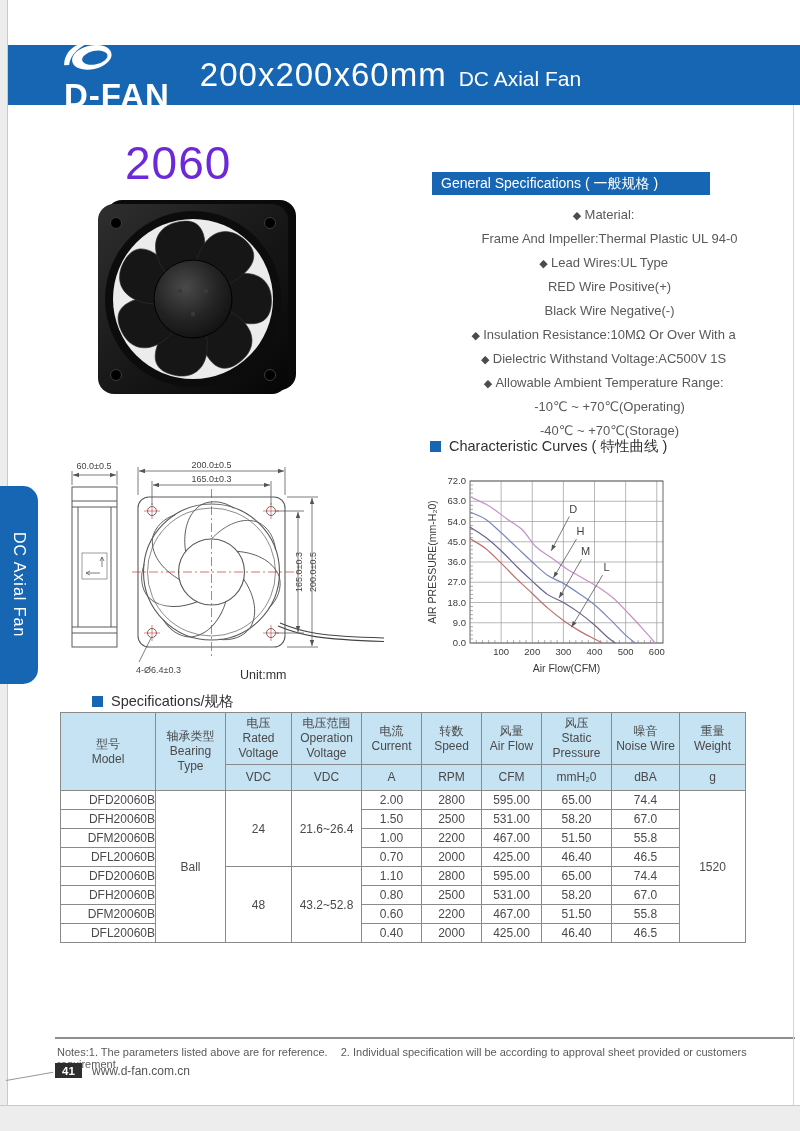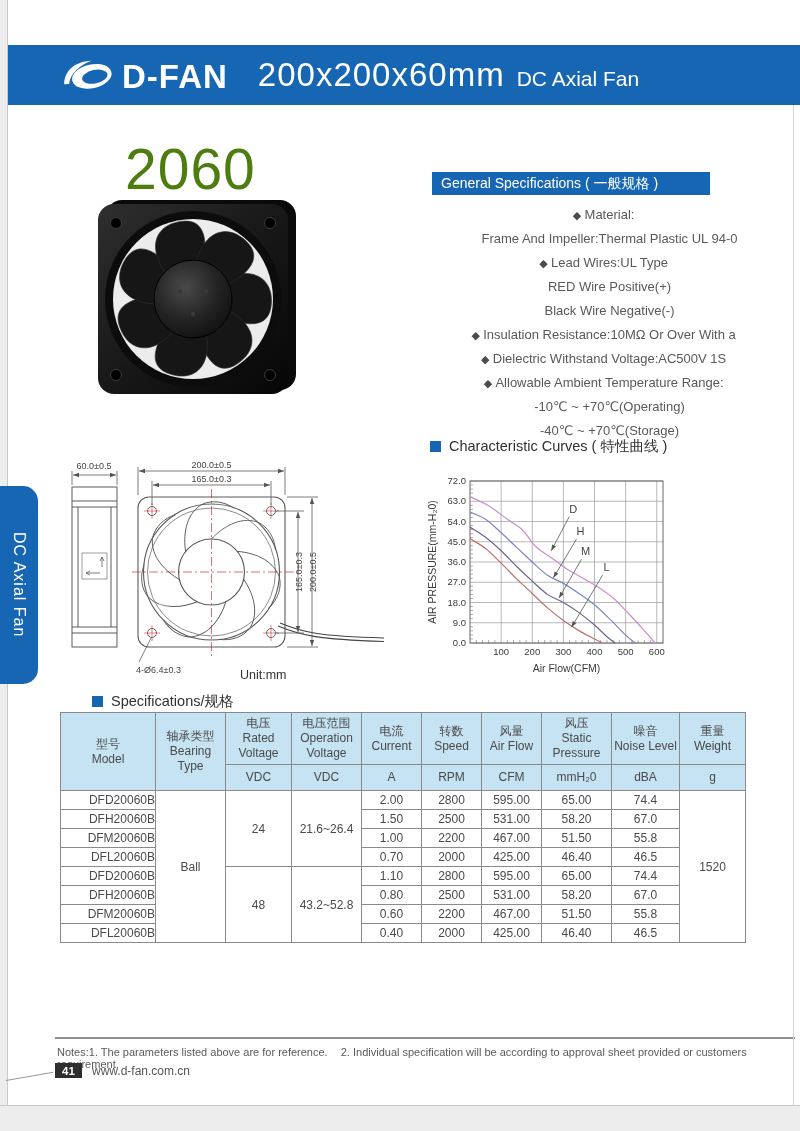--- a/index.html
+++ b/index.html
@@ -7,31 +7,31 @@
   body { font-family:"Liberation Sans","DejaVu Sans",sans-serif; }
   .page { position:relative; width:800px; height:1131px; background:#fff; overflow:hidden; }
 
   
   .edge-left  { position:absolute; left:0; top:0; width:8px; height:1131px; background:#ededed; border-right:1px solid #c9c9c9; }
   .edge-bottom{ position:absolute; left:0; top:1105px; width:800px; height:26px; background:#ededed; border-top:1px solid #c9c9c9; }
   .edge-right { position:absolute; left:793px; top:105px; width:1px; height:1000px; background:#d4d4d4; }
 
   
   .header-bar { position:absolute; left:8px; top:45px; width:792px; height:60px; background:#1766b3; display:flex; align-items:center; }
-  .brand { display:flex; align-items:flex-end; margin-left:52px; }
+  .brand { display:flex; align-items:flex-start; margin-left:52px;flex-direction:column; }
   .brand-name { color:#fff; font-size:33px; font-weight:bold; letter-spacing:1px; margin-left:4px; }
   .titles { display:flex; align-items:baseline; margin-left:30px; }
   .page-title { color:#fff; font-size:33px; font-weight:normal; letter-spacing:1px;text-align:center; }
   .page-subtitle { color:#fff; font-size:21px; margin-left:12px; }
 
   
   .side-tab { position:absolute; left:0; top:486px; width:38px; height:198px; background:#1766b3; border-radius:0 15px 15px 0; display:flex; align-items:center; justify-content:center; }
   .side-tab span { writing-mode:vertical-rl; color:#fff; font-size:16px; letter-spacing:1px; }
 
-  .product-title { position:absolute; left:125px; top:136px; font-size:57px; color:#4d7c0f; letter-spacing:1px; }
+  .product-title { position:absolute; left:125px; top:136px; font-size:46px; color:#6d28d9; letter-spacing:1px; }
   .fan-photo { position:absolute; left:92px; top:196px; }
 
   
   .gs-heading { position:absolute; left:432px; top:172px; width:278px; height:23px; background:#1766b3; color:#fff; font-size:14px; line-height:23px; padding-left:9px; }
   .spec-list { position:absolute; left:432px; top:203px; width:340px; font-size:13px; color:#595959; }
   .spec-line { line-height:24px; padding-left:15px;text-align:center; }
   .spec-line.has-b { padding-left:0; }
   .spec-line .bullet { display:inline-block; width:15px; font-size:11px; color:#4c4c4c; }
 
   
@@ -373,21 +373,21 @@
     <thead>
       <tr class="hdr-main">
         <th rowspan="2"><span>型号</span><br><span>Model</span></th>
         <th rowspan="2"><span>轴承类型</span><br><span>Bearing Type</span></th>
         <th><span>电压</span><br><span>Rated Voltage</span></th>
         <th><span>电压范围</span><br><span>Operation Voltage</span></th>
         <th><span>电流</span><br><span>Current</span></th>
         <th><span>转数</span><br><span>Speed</span></th>
         <th><span>风量</span><br><span>Air Flow</span></th>
         <th><span>风压</span><br><span>Static Pressure</span></th>
-        <th><span>噪音</span><br><span>Noise Level</span></th>
+        <th><span>噪音</span><br><span>Noise Wire</span></th>
         <th><span>重量</span><br><span>Weight</span></th>
       </tr>
       <tr class="hdr-unit">
         <th>VDC</th>
         <th>VDC</th>
         <th>A</th>
         <th>RPM</th>
         <th>CFM</th>
         <th>mmH₂0</th>
         <th>dBA</th>

